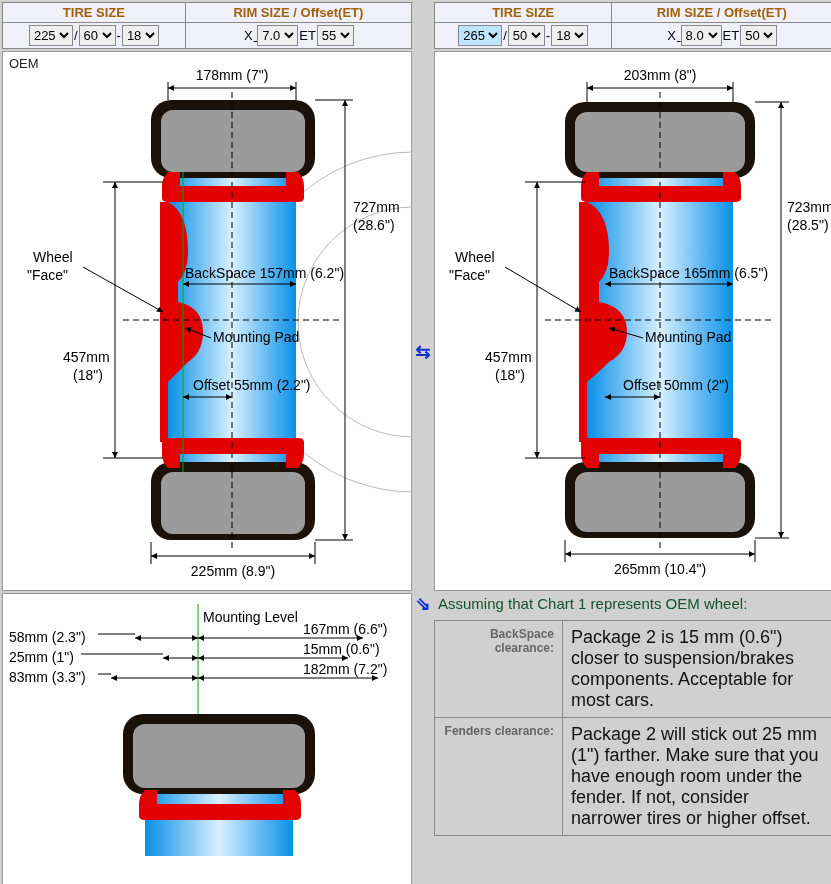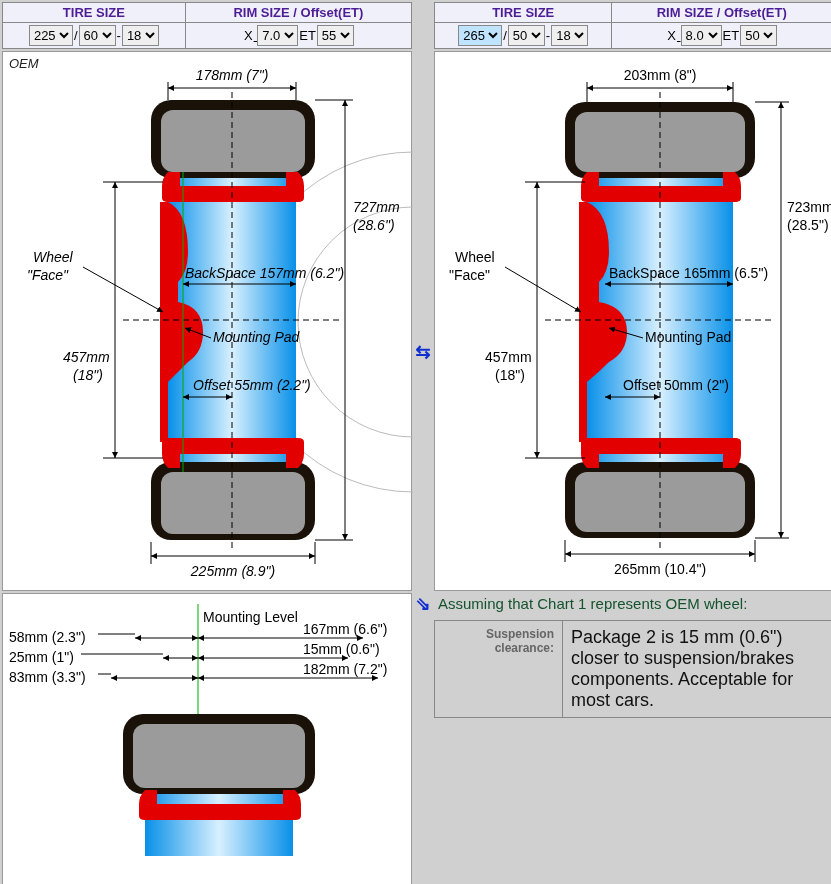--- a/index.html
+++ b/index.html
@@ -18,21 +18,21 @@
   }
   .header-table {
     border-collapse: collapse;
     width: 100%;
     background: #f0f0fb;
   }
   .header-table th {
     border: 1px solid #888;
     padding: 2px 18px;
     font-weight: bold;
-    color: #4c1d95;
+    color: #a16207;
     font-size: 13px;
     text-align: center;
   }
   .header-table td {
     border: 1px solid #888;
     padding: 2px 2px;
     text-align: center;
     background: #f0f0fb;
     text-decoration: underline;
   }
@@ -153,21 +153,21 @@
         <select class="hl"><option>265</option></select><span class="sep">/</span><select><option>50</option></select><span class="sep">-</span><select><option>18</option></select>
       </td>
       <td>
         <span class="sep">X</span>
         <select><option>8.0</option></select><span class="sep">ET</span><select><option>50</option></select>
       </td>
     </tr>
   </tbody>
     </table>
 
-  <div class="diagram-card" style="height:540px;font-style:italic;">
+  <div class="diagram-card" style="height:540px;">
     <span class="oem-label">OEM</span>
     <svg width="410" height="540">
       <defs>
         <linearGradient id="rimGrad" x1="0" y1="0" x2="1" y2="0">
           <stop offset="0%" stop-color="#0890e8"></stop>
           <stop offset="50%" stop-color="#d8f0ff"></stop>
           <stop offset="100%" stop-color="#0890e8"></stop>
         </linearGradient>
         <marker id="ah" markerWidth="8" markerHeight="8" refX="6" refY="3" orient="auto">
           <path d="M0,0 L6,3 L0,6 Z" class="arrowhead"></path>
@@ -334,19 +334,23 @@
     </svg>
   </div>
 
   <div class="arrow-down">⇘</div>
   <div class="assume-row">Assuming that Chart 1 represents OEM wheel:</div>
 
   <div></div>
   <table class="results">
     <tbody>
         <tr>
-      <td class="lab">Suspension clearance:</td>
+      <td class="lab">BackSpace clearance:</td>
       <td class="val">Package 2 is 15 mm (0.6") closer to suspension/brakes components. Acceptable for most cars.</td>
+    </tr>
+    <tr>
+      <td class="lab">Fenders clearance:</td>
+      <td class="val">Package 2 will stick out 25 mm (1") farther. Make sure that you have enough room under the fender. If not, consider narrower tires or higher offset.</td>
     </tr>
   </tbody>
     </table>
 
 </div>
 
 </body></html>

